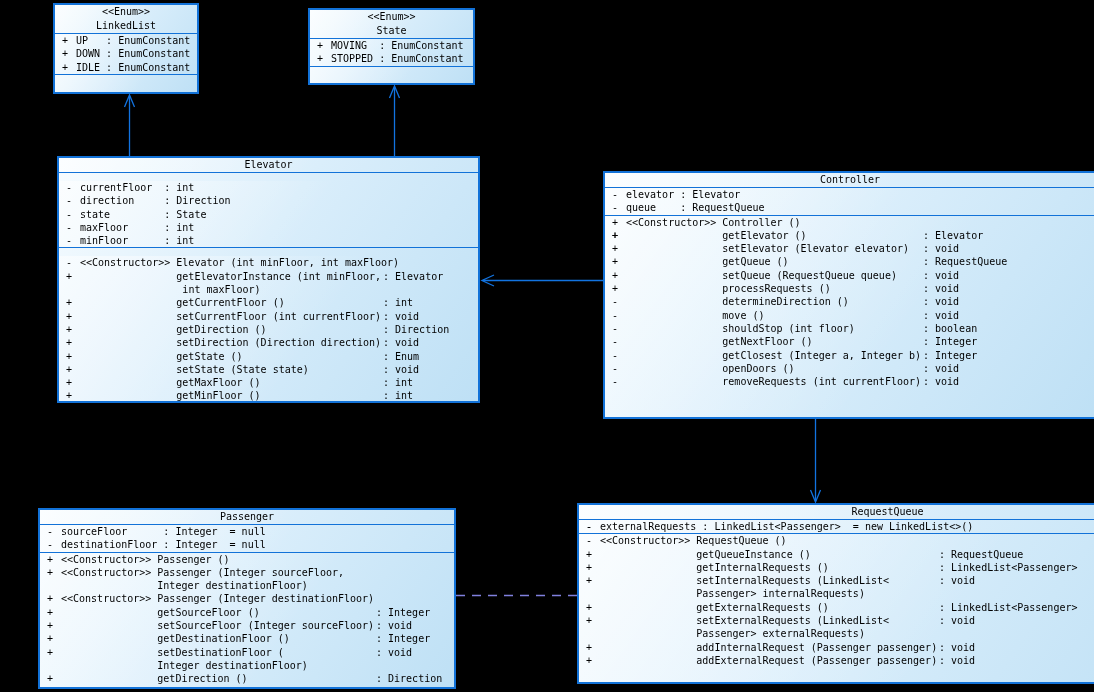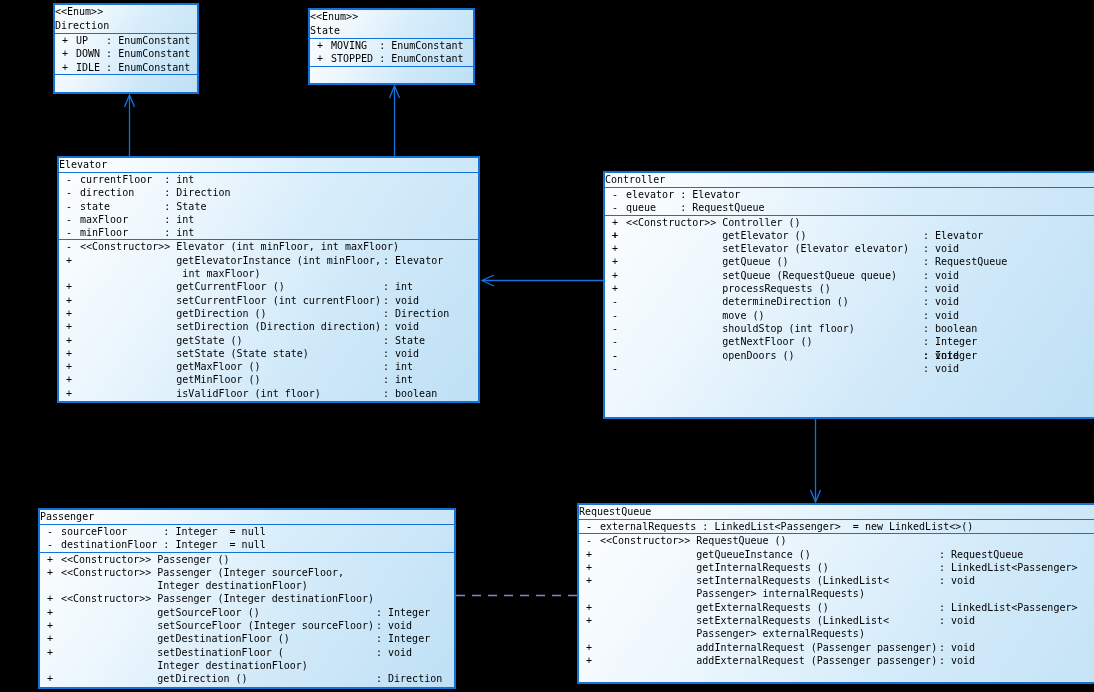--- a/index.html
+++ b/index.html
@@ -4,32 +4,32 @@
 <style>
   html,body{margin:0;padding:0;background:#000;}
   .canvas{position:relative;width:1094px;height:692px;background:#000;overflow:hidden;
           font-family:"DejaVu Sans Mono","Liberation Mono",monospace;font-size:10px;color:#000;}
   svg.rel{position:absolute;left:0;top:0;width:1094px;height:692px;}
 
   .box{position:absolute;box-sizing:border-box;border:2px solid #1272d8;
        display:flex;flex-direction:column;
        background:linear-gradient(125deg,#f7fcff 0%,#daeefb 45%,#bee0f5 100%);}
   .comp{background:linear-gradient(125deg,rgba(255,255,255,.55),rgba(255,255,255,0) 60%);}
-  .title{flex:none;text-align:left;border-bottom:1px solid #1272d8;overflow:hidden;}
+  .title{flex:none;text-align:center;border-bottom:1px solid #1272d8;overflow:hidden;}
   .box.cls .title{height:14px;line-height:14px;}
   .box.enum .title{height:28px;line-height:14px;}
   .attrs{flex:none;border-bottom:1px solid #1272d8;overflow:hidden;}
   .methods{flex:1;overflow:hidden;}
   .row{position:relative;padding-left:21px;line-height:13.3px;white-space:pre-wrap;}
   .vis{position:absolute;left:7px;top:0;}
   .ret{position:absolute;left:var(--ret,320px);top:0;white-space:pre;}
 
   #b0{left:53px;top:3px;width:146px;height:91px;}
   #b1{left:308px;top:8px;width:167px;height:77px;}
-  #b2{left:57px;top:156px;width:423px;height:247px;--ret:324px;}
+  #b2{left:57px;top:156px;width:423px;height:247px;gap:8px;--ret:324px;}
   #b3{left:603px;top:171px;width:494px;height:248px;--ret:318px;}
   #b4{left:2px;top:508px;width:418px;height:181px;margin-left:36px;--ret:336px;}
   #b5{left:577px;top:503px;width:621px;height:181px;--ret:360px;}
 </style>
 </head>
 <body>
 
 <div class="canvas">
 
   <svg class="rel">
@@ -51,21 +51,21 @@
     </g>
     <g stroke="#8080dd" stroke-width="1.3" fill="none">
       <line x1="577" y1="595.5" x2="423" y2="595.5" stroke-dasharray="9 7"></line>
       <polyline points="434,590 422,595.5 434,601"></polyline>
     </g>
   </svg>
 
   <div class="box enum" id="b0">
     <div class="title comp">
       <div>&lt;&lt;Enum&gt;&gt;</div>
-      <div>Direction</div>
+      <div>LinkedList</div>
     </div>
     <div class="attrs comp">
         <div class="row"><span class="vis">+</span><span>UP   : EnumConstant</span></div>
         <div class="row"><span class="vis">+</span><span>DOWN : EnumConstant</span></div>
         <div class="row"><span class="vis">+</span><span>IDLE : EnumConstant</span></div>
       </div>
     <div class="methods comp"></div>
   </div>
 
   <div class="box enum" id="b1">
@@ -92,21 +92,21 @@
         <div class="row"><span class="vis">-</span><span>minFloor      : int</span></div>
       </div>
     <div class="methods comp">
         <div class="row"><span class="vis">-</span><span>&lt;&lt;Constructor&gt;&gt; Elevator (int minFloor, int maxFloor)</span></div>
         <div class="row"><span class="vis">+</span><span>                getElevatorInstance (int minFloor,
                  int maxFloor)</span><span class="ret">: Elevator</span></div>
         <div class="row"><span class="vis">+</span><span>                getCurrentFloor ()</span><span class="ret">: int</span></div>
         <div class="row"><span class="vis">+</span><span>                setCurrentFloor (int currentFloor)</span><span class="ret">: void</span></div>
         <div class="row"><span class="vis">+</span><span>                getDirection ()</span><span class="ret">: Direction</span></div>
         <div class="row"><span class="vis">+</span><span>                setDirection (Direction direction)</span><span class="ret">: void</span></div>
-        <div class="row"><span class="vis">+</span><span>                getState ()</span><span class="ret">: State</span></div>
+        <div class="row"><span class="vis">+</span><span>                getState ()</span><span class="ret">: Enum</span></div>
         <div class="row"><span class="vis">+</span><span>                setState (State state)</span><span class="ret">: void</span></div>
         <div class="row"><span class="vis">+</span><span>                getMaxFloor ()</span><span class="ret">: int</span></div>
         <div class="row"><span class="vis">+</span><span>                getMinFloor ()</span><span class="ret">: int</span></div>
         <div class="row"><span class="vis">+</span><span>                isValidFloor (int floor)</span><span class="ret">: boolean</span></div>
       </div>
   </div>
 
   <div class="box cls" id="b3">
     <div class="title comp">
       <div>Controller</div>
@@ -120,23 +120,23 @@
         <div class="row"><span class="vis">+</span></div>
         <div class="row"><span class="vis">+</span><span>                getElevator ()</span><span class="ret">: Elevator</span></div>
         <div class="row"><span class="vis">+</span><span>                setElevator (Elevator elevator)</span><span class="ret">: void</span></div>
         <div class="row"><span class="vis">+</span><span>                getQueue ()</span><span class="ret">: RequestQueue</span></div>
         <div class="row"><span class="vis">+</span><span>                setQueue (RequestQueue queue)</span><span class="ret">: void</span></div>
         <div class="row"><span class="vis">+</span><span>                processRequests ()</span><span class="ret">: void</span></div>
         <div class="row"><span class="vis">-</span><span>                determineDirection ()</span><span class="ret">: void</span></div>
         <div class="row"><span class="vis">-</span><span>                move ()</span><span class="ret">: void</span></div>
         <div class="row"><span class="vis">-</span><span>                shouldStop (int floor)</span><span class="ret">: boolean</span></div>
         <div class="row"><span class="vis">-</span><span>                getNextFloor ()</span><span class="ret">: Integer</span></div>
-        <div class="row"><span class="vis">-</span><span class="ret">: Integer</span></div>
+        <div class="row"><span class="vis">-</span><span>                getClosest (Integer a, Integer b)</span><span class="ret">: Integer</span></div>
         <div class="row"><span class="vis">-</span><span>                openDoors ()</span><span class="ret">: void</span></div>
-        <div class="row"><span class="vis">-</span><span class="ret">: void</span></div>
+        <div class="row"><span class="vis">-</span><span>                removeRequests (int currentFloor)</span><span class="ret">: void</span></div>
       </div>
   </div>
 
   <div class="box cls" id="b4">
     <div class="title comp">
       <div>Passenger</div>
     </div>
     <div class="attrs comp">
         <div class="row"><span class="vis">-</span><span>sourceFloor      : Integer  = null</span></div>
         <div class="row"><span class="vis">-</span><span>destinationFloor : Integer  = null</span></div>

